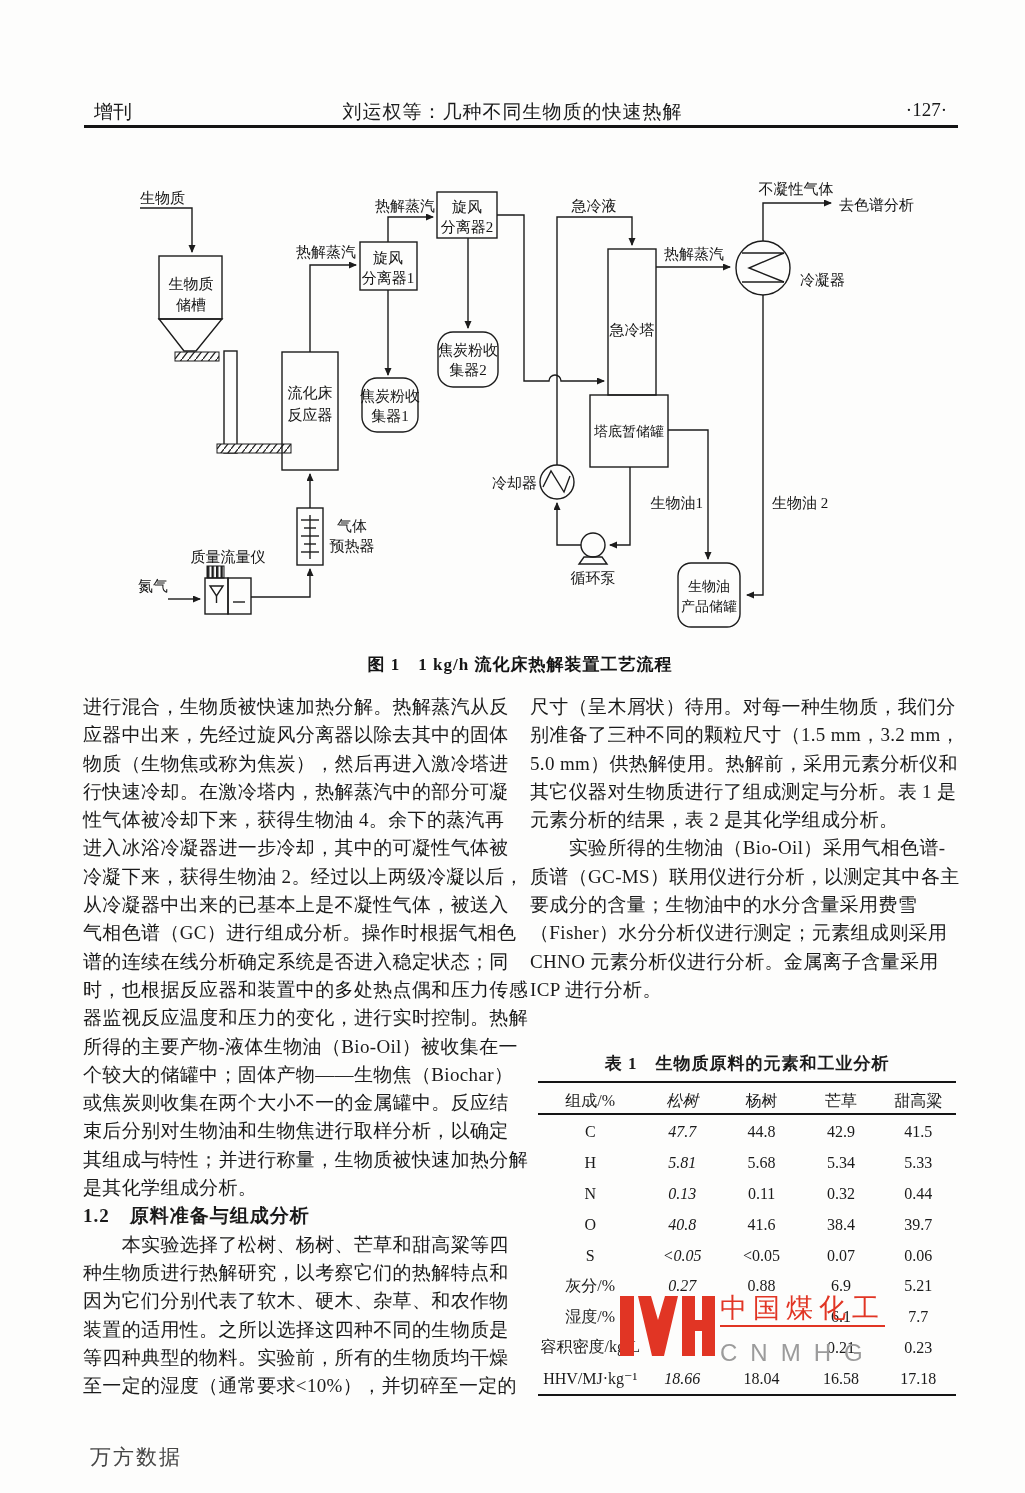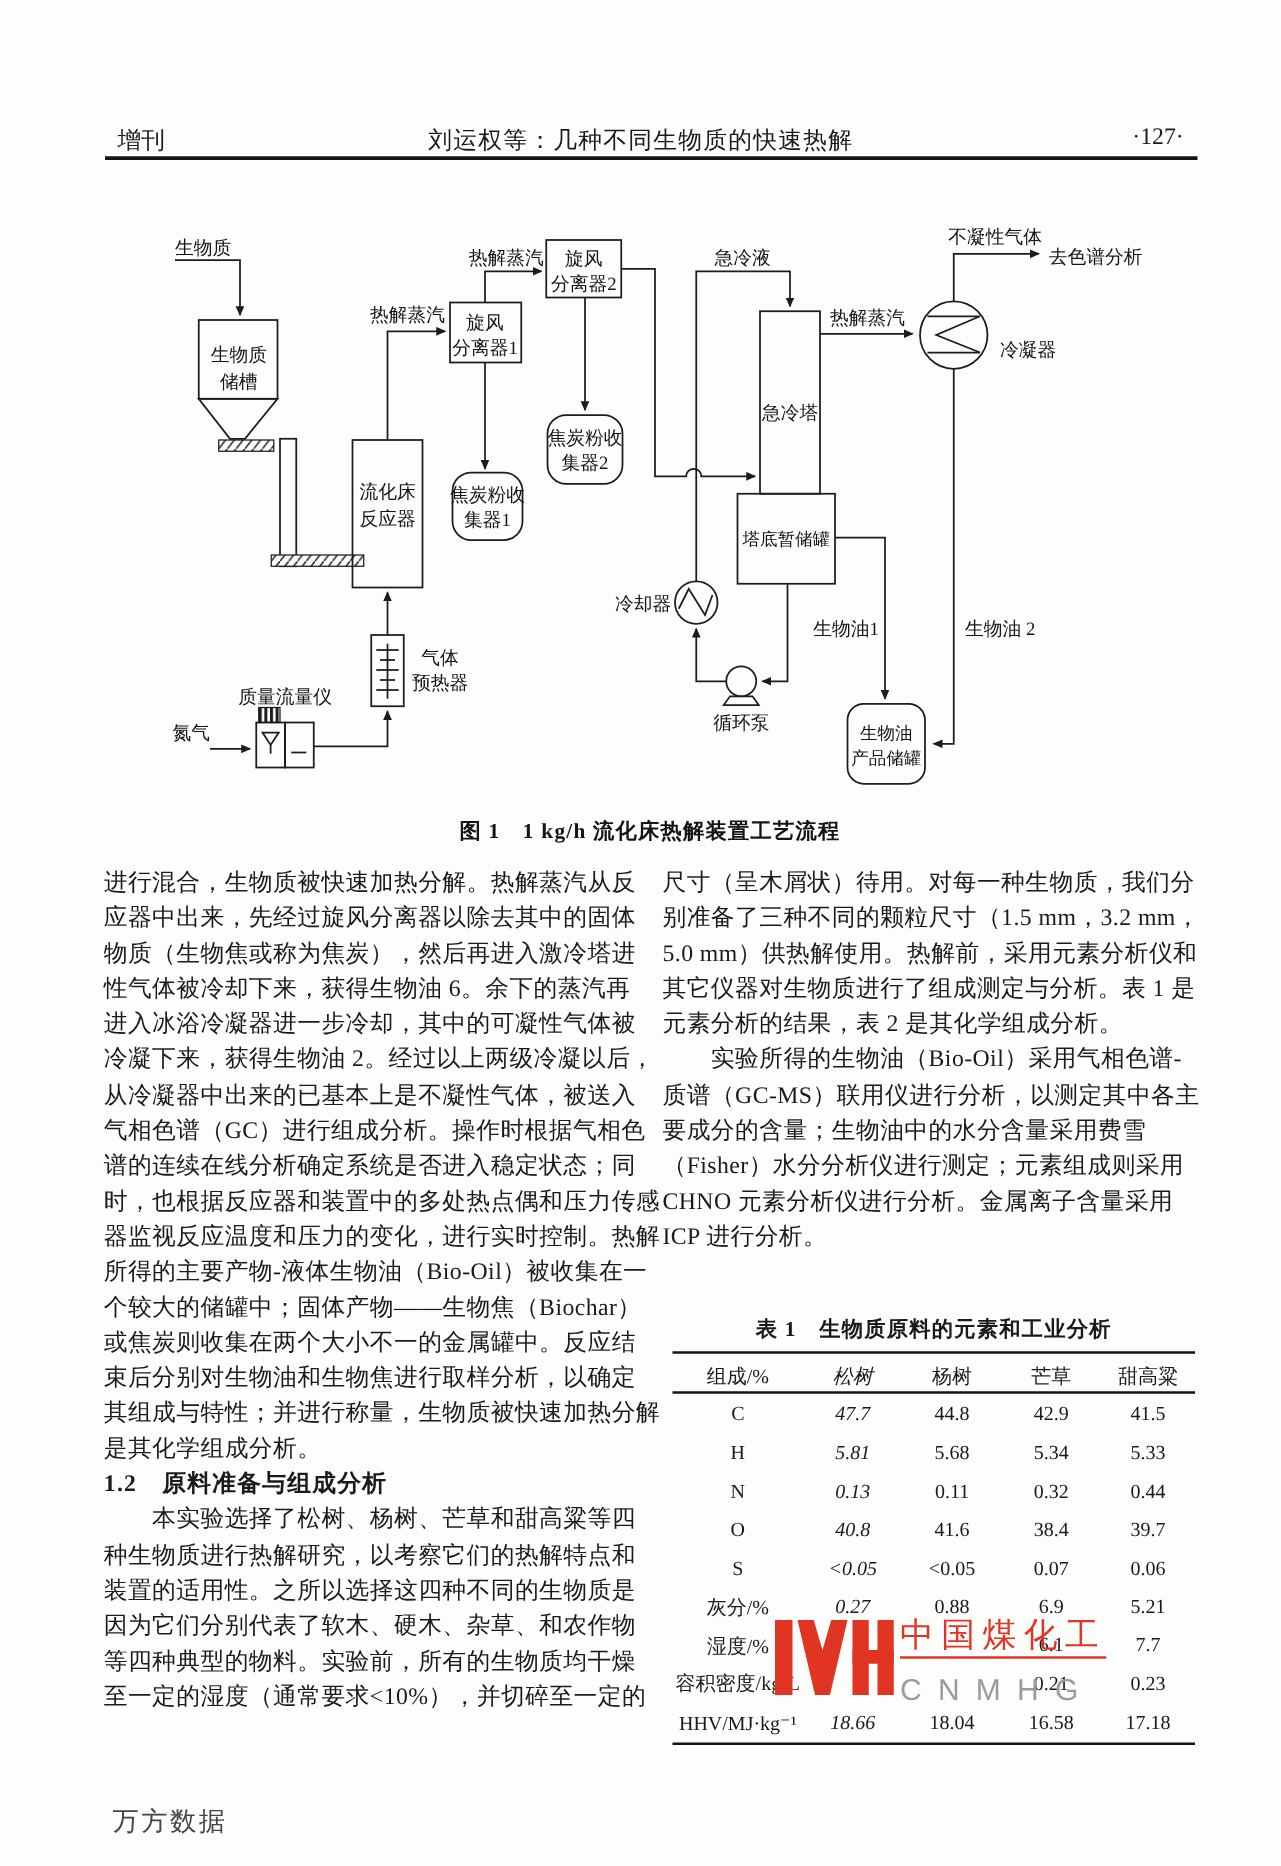--- a/index.html
+++ b/index.html
@@ -175,39 +175,40 @@
     <line class="flow" x1="168" y1="429" x2="200" y2="429" marker-end="url(#arr)"></line>
 
     <text x="520" y="500" text-anchor="middle" class="cap">图 1　1 kg/h 流化床热解装置工艺流程</text>
   </svg>
 
   <div class="abs col" id="leftcol">
 
   <div class="tl">进行混合，生物质被快速加热分解。热解蒸汽从反</div>
       <div class="tl">应器中出来，先经过旋风分离器以除去其中的固体</div>
       <div class="tl">物质（生物焦或称为焦炭），然后再进入激冷塔进</div>
-      <div class="tl">性气体被冷却下来，获得生物油 6。余下的蒸汽再</div>
+      <div class="tl">行快速冷却。在激冷塔内，热解蒸汽中的部分可凝</div>
+      <div class="tl">性气体被冷却下来，获得生物油 4。余下的蒸汽再</div>
       <div class="tl">进入冰浴冷凝器进一步冷却，其中的可凝性气体被</div>
       <div class="tl">冷凝下来，获得生物油 2。经过以上两级冷凝以后，</div>
       <div class="tl">从冷凝器中出来的已基本上是不凝性气体，被送入</div>
       <div class="tl">气相色谱（GC）进行组成分析。操作时根据气相色</div>
       <div class="tl">谱的连续在线分析确定系统是否进入稳定状态；同</div>
       <div class="tl">时，也根据反应器和装置中的多处热点偶和压力传感</div>
       <div class="tl">器监视反应温度和压力的变化，进行实时控制。热解</div>
       <div class="tl">所得的主要产物-液体生物油（Bio-Oil）被收集在一</div>
       <div class="tl">个较大的储罐中；固体产物——生物焦（Biochar）</div>
       <div class="tl">或焦炭则收集在两个大小不一的金属罐中。反应结</div>
       <div class="tl">束后分别对生物油和生物焦进行取样分析，以确定</div>
       <div class="tl">其组成与特性；并进行称量，生物质被快速加热分解</div>
       <div class="tl">是其化学组成分析。</div>
       <div class="tl h">1.2　原料准备与组成分析</div>
       <div class="tl">　　本实验选择了松树、杨树、芒草和甜高粱等四</div>
       <div class="tl">种生物质进行热解研究，以考察它们的热解特点和</div>
+      <div class="tl">因为它们分别代表了软木、硬木、杂草、和农作物</div>
       <div class="tl">装置的适用性。之所以选择这四种不同的生物质是</div>
-      <div class="tl">因为它们分别代表了软木、硬木、杂草、和农作物</div>
       <div class="tl">等四种典型的物料。实验前，所有的生物质均干燥</div>
       <div class="tl">至一定的湿度（通常要求&lt;10%），并切碎至一定的</div>
     </div>
 
   <div class="abs col" id="rightcol">
 
   <div class="tl">尺寸（呈木屑状）待用。对每一种生物质，我们分</div>
       <div class="tl">别准备了三种不同的颗粒尺寸（1.5 mm，3.2 mm，</div>
       <div class="tl">5.0 mm）供热解使用。热解前，采用元素分析仪和</div>
       <div class="tl">其它仪器对生物质进行了组成测定与分析。表 1 是</div>

